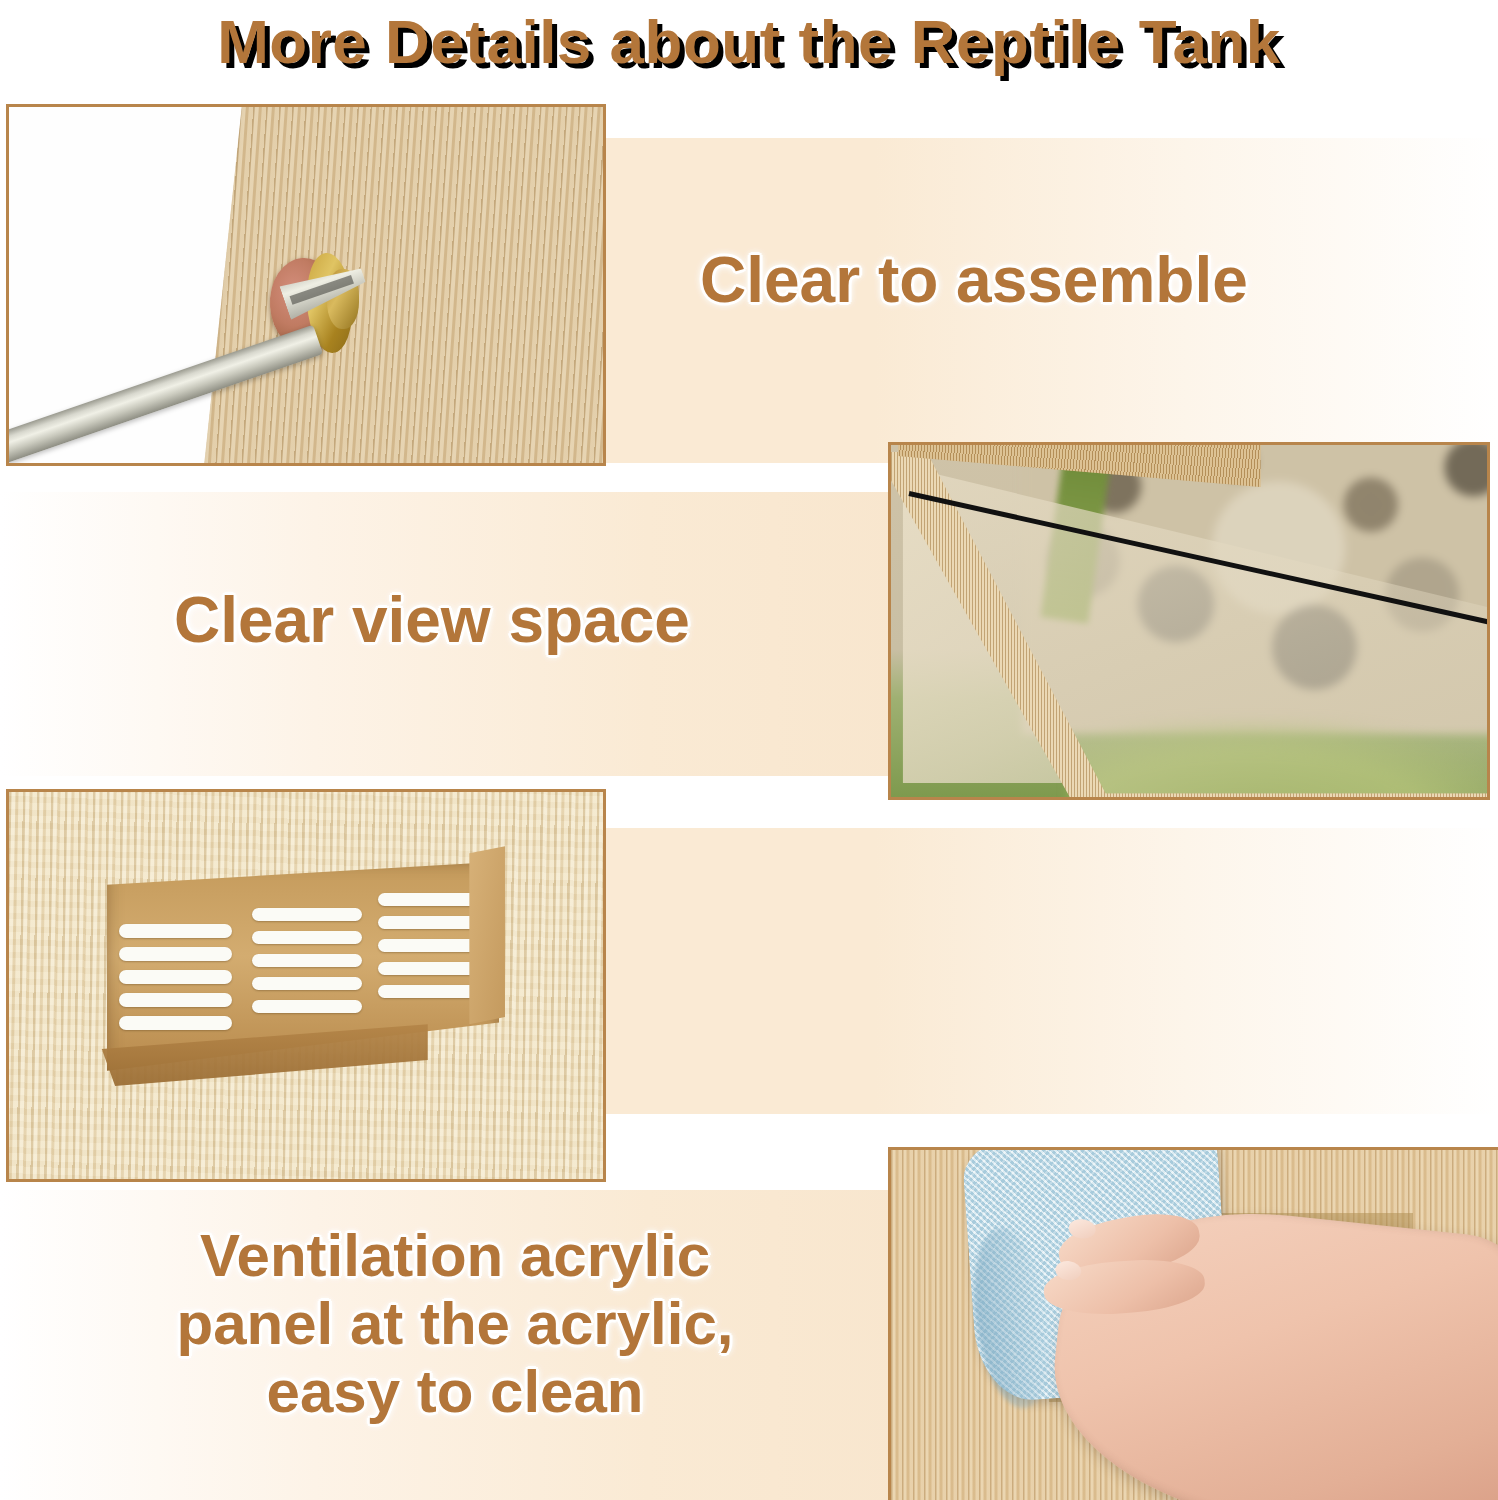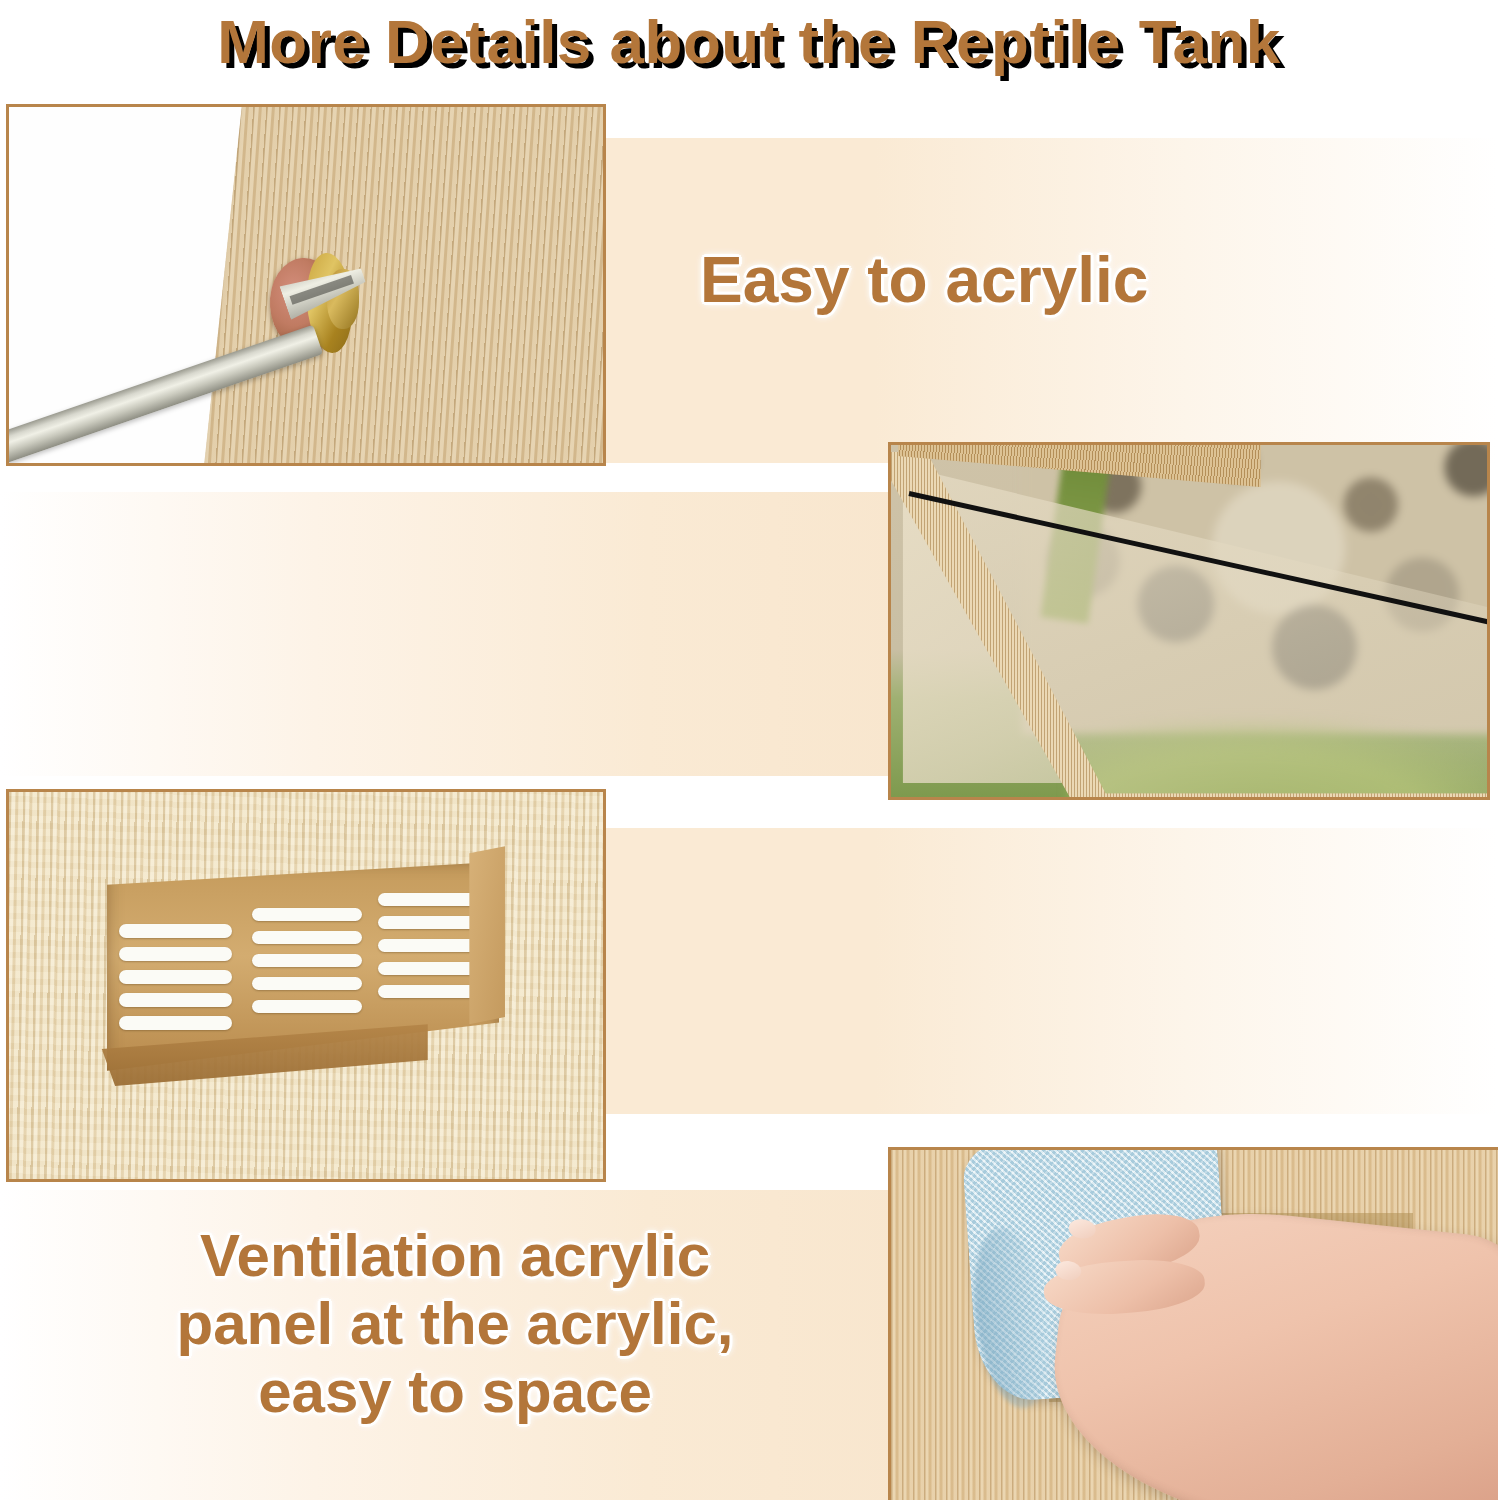--- a/index.html
+++ b/index.html
@@ -281,24 +281,25 @@
     <div class="bg-white"></div>
     <div class="plank"></div>
     <div class="screwhead"></div>
     <div class="screwring"></div>
     <div class="screwboss"></div>
     <div class="shaft"></div>
     <div class="tip"></div>
     <div class="tipline"></div>
   </div>
 
-  <div class="caption" style="left:700px;top:243px;font-size:64px;">Easy to acrylic</div>
+  <div class="caption" style="left:700px;top:243px;font-size:64px;">Clear to assemble</div>
 
   <div class="band toLeft" style="left:0px;top:492px;width:900px;height:284px;"></div>
 
+  <div class="caption" style="left:174px;top:583px;font-size:64px;">Clear view space</div>
 
   <div class="photo" id="p2" style="left:888px;top:442px;width:602px;height:358px;">
     <div class="scene"></div>
     <div class="rock"></div>
     <div class="grass"></div>
     <div class="mossedge"></div>
     <div class="panel"></div>
     <div class="panel2"></div>
     <div class="woodedge"></div>
     <div class="woodtop"></div>
@@ -336,21 +337,21 @@
     <div class="lip"></div>
     <div class="rightjamb"></div>
   </div>
 
 
   <div class="band toLeft" style="left:0px;top:1190px;width:900px;height:310px;"></div>
 
   <div class="caption multi" style="left:60px;top:1222px;width:790px;font-size:60px;line-height:1.13;">
     <span class="ln">Ventilation acrylic</span>
     <span class="ln">panel at the acrylic,</span>
-    <span class="ln">easy to space</span>
+    <span class="ln">easy to clean</span>
   </div>
 
   <div class="photo wood-vert" id="p4" style="left:888px;top:1147px;width:610px;height:353px;border-right:none;border-bottom:none;">
     <div class="face"></div>
     <div class="vent">
       <div class="vslot" style="left:8%;top:30%;width:32%;"></div>
       <div class="vslot" style="left:8%;top:41%;width:32%;"></div>
       <div class="vslot" style="left:8%;top:52%;width:32%;"></div>
       <div class="vslot" style="left:8%;top:63%;width:32%;"></div>
       <div class="vslot" style="left:46%;top:24%;width:36%;"></div>

